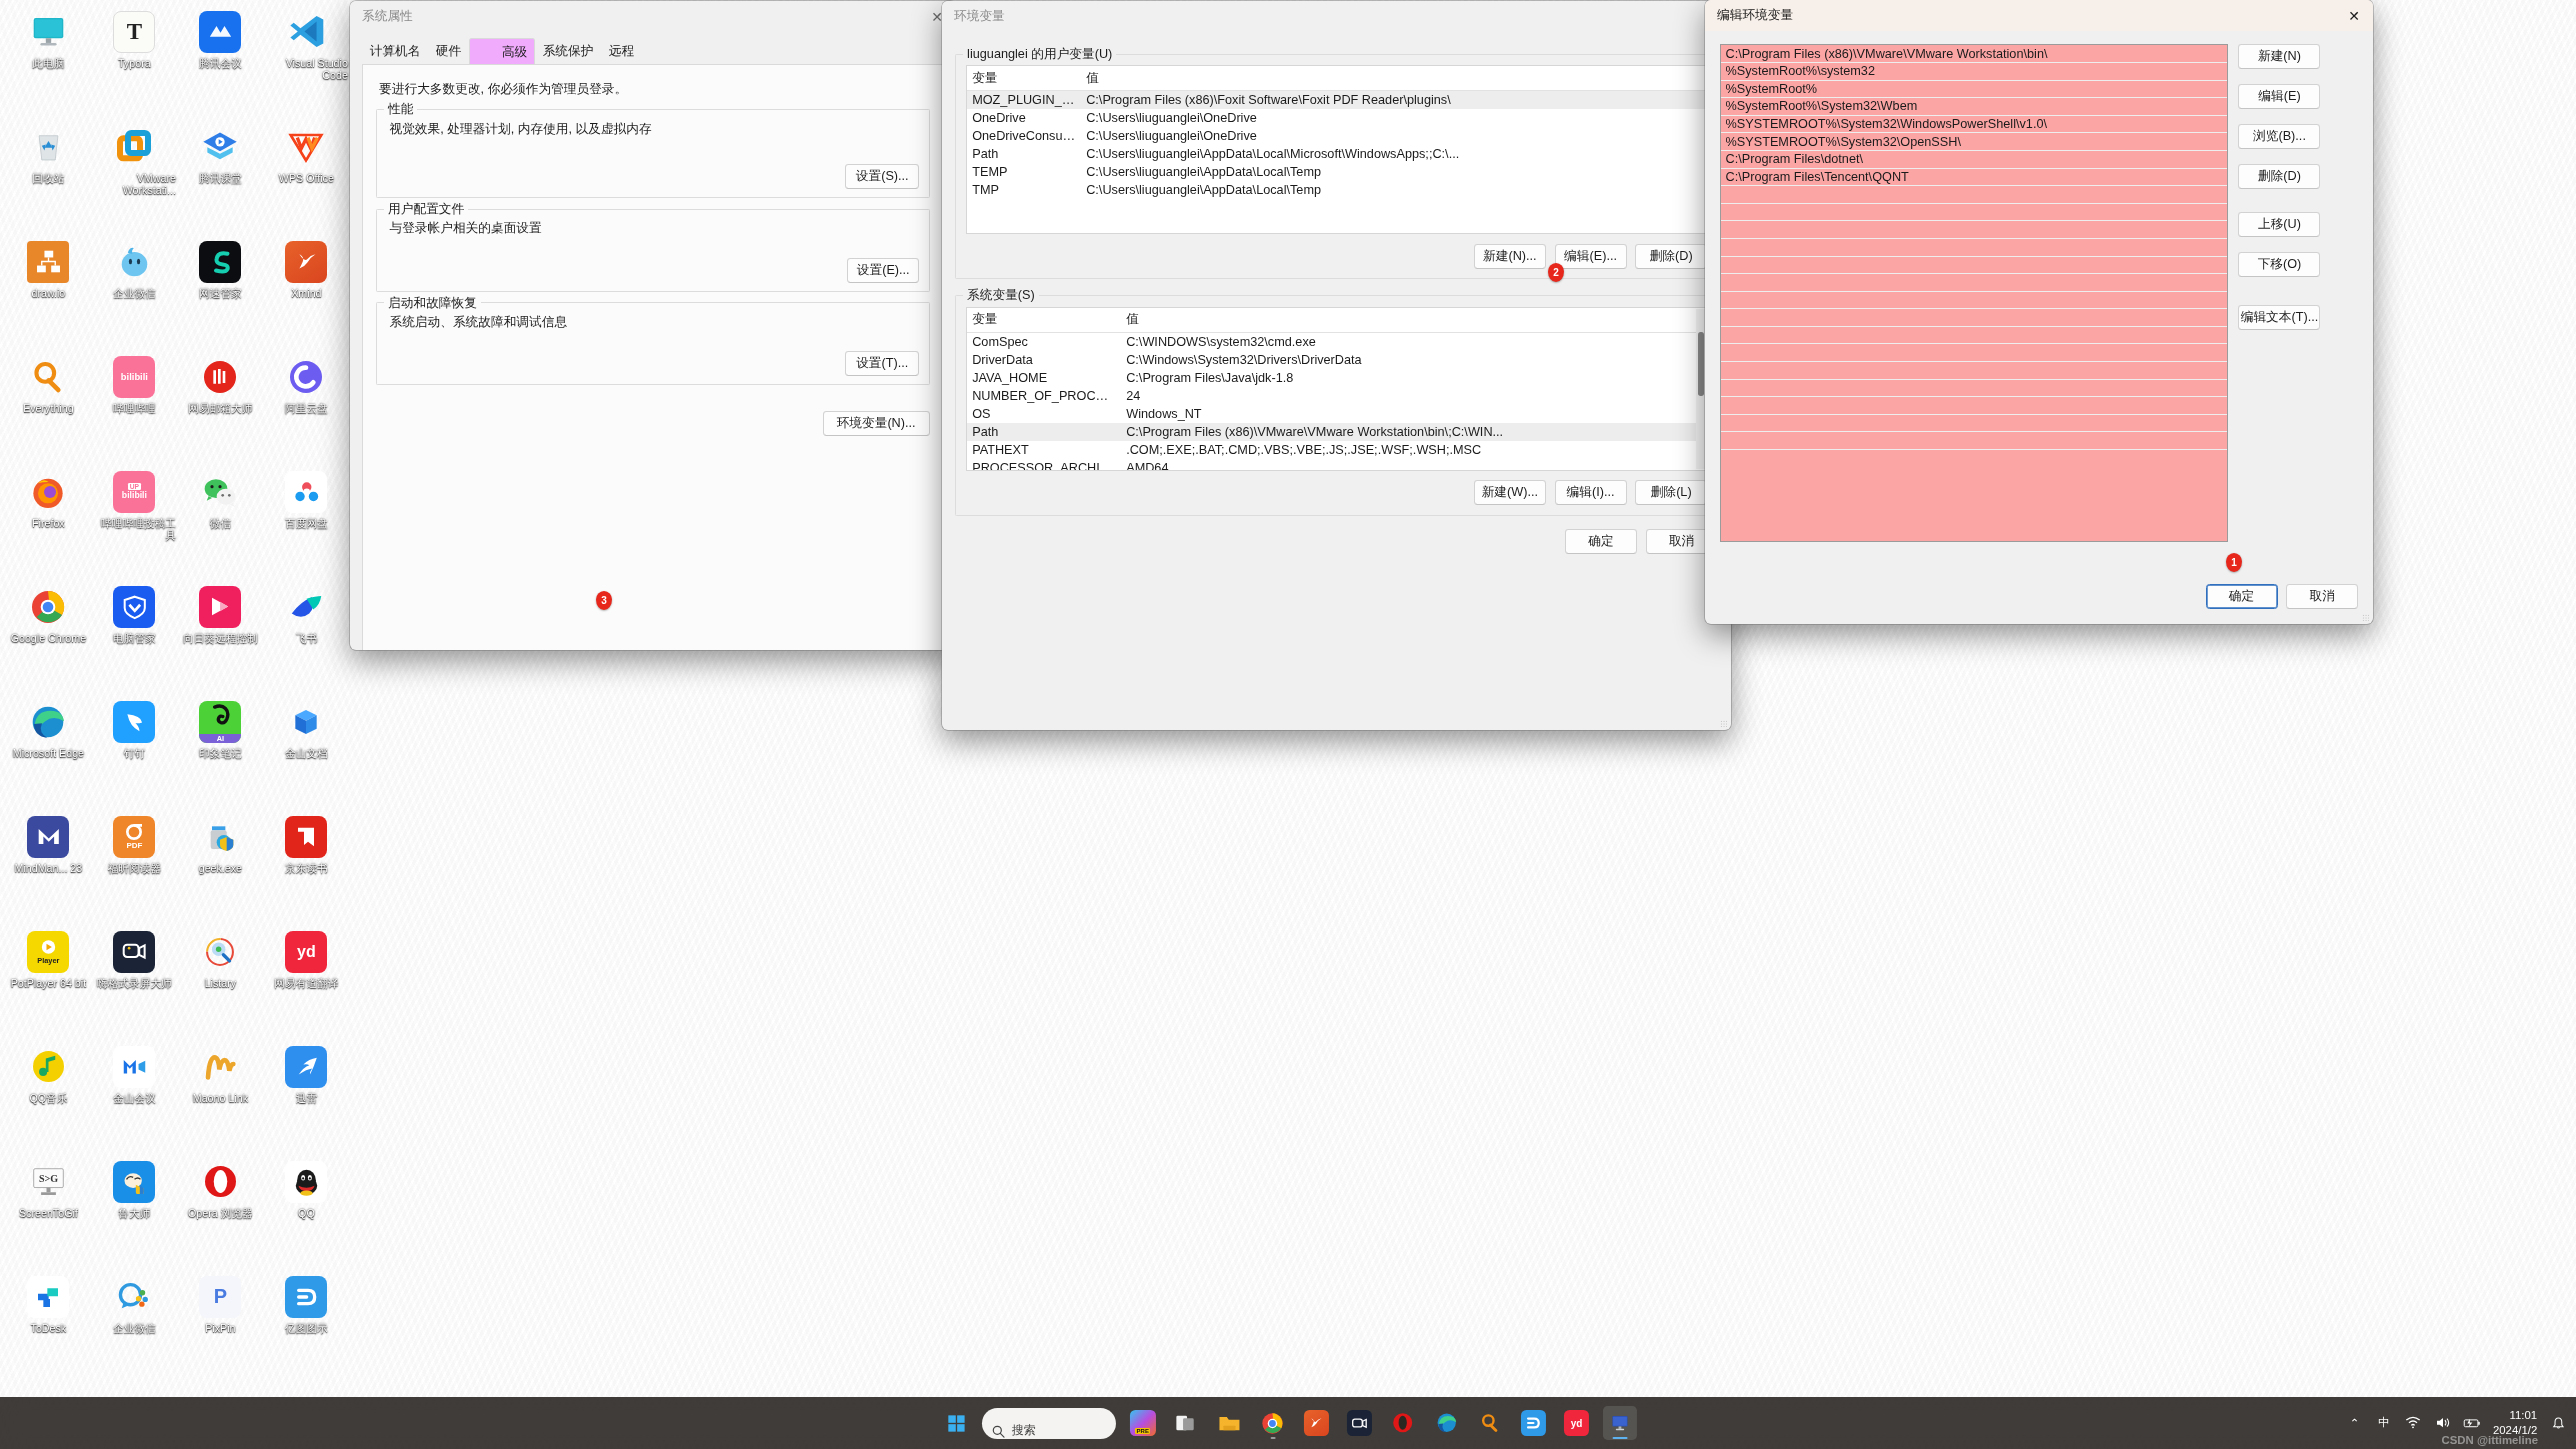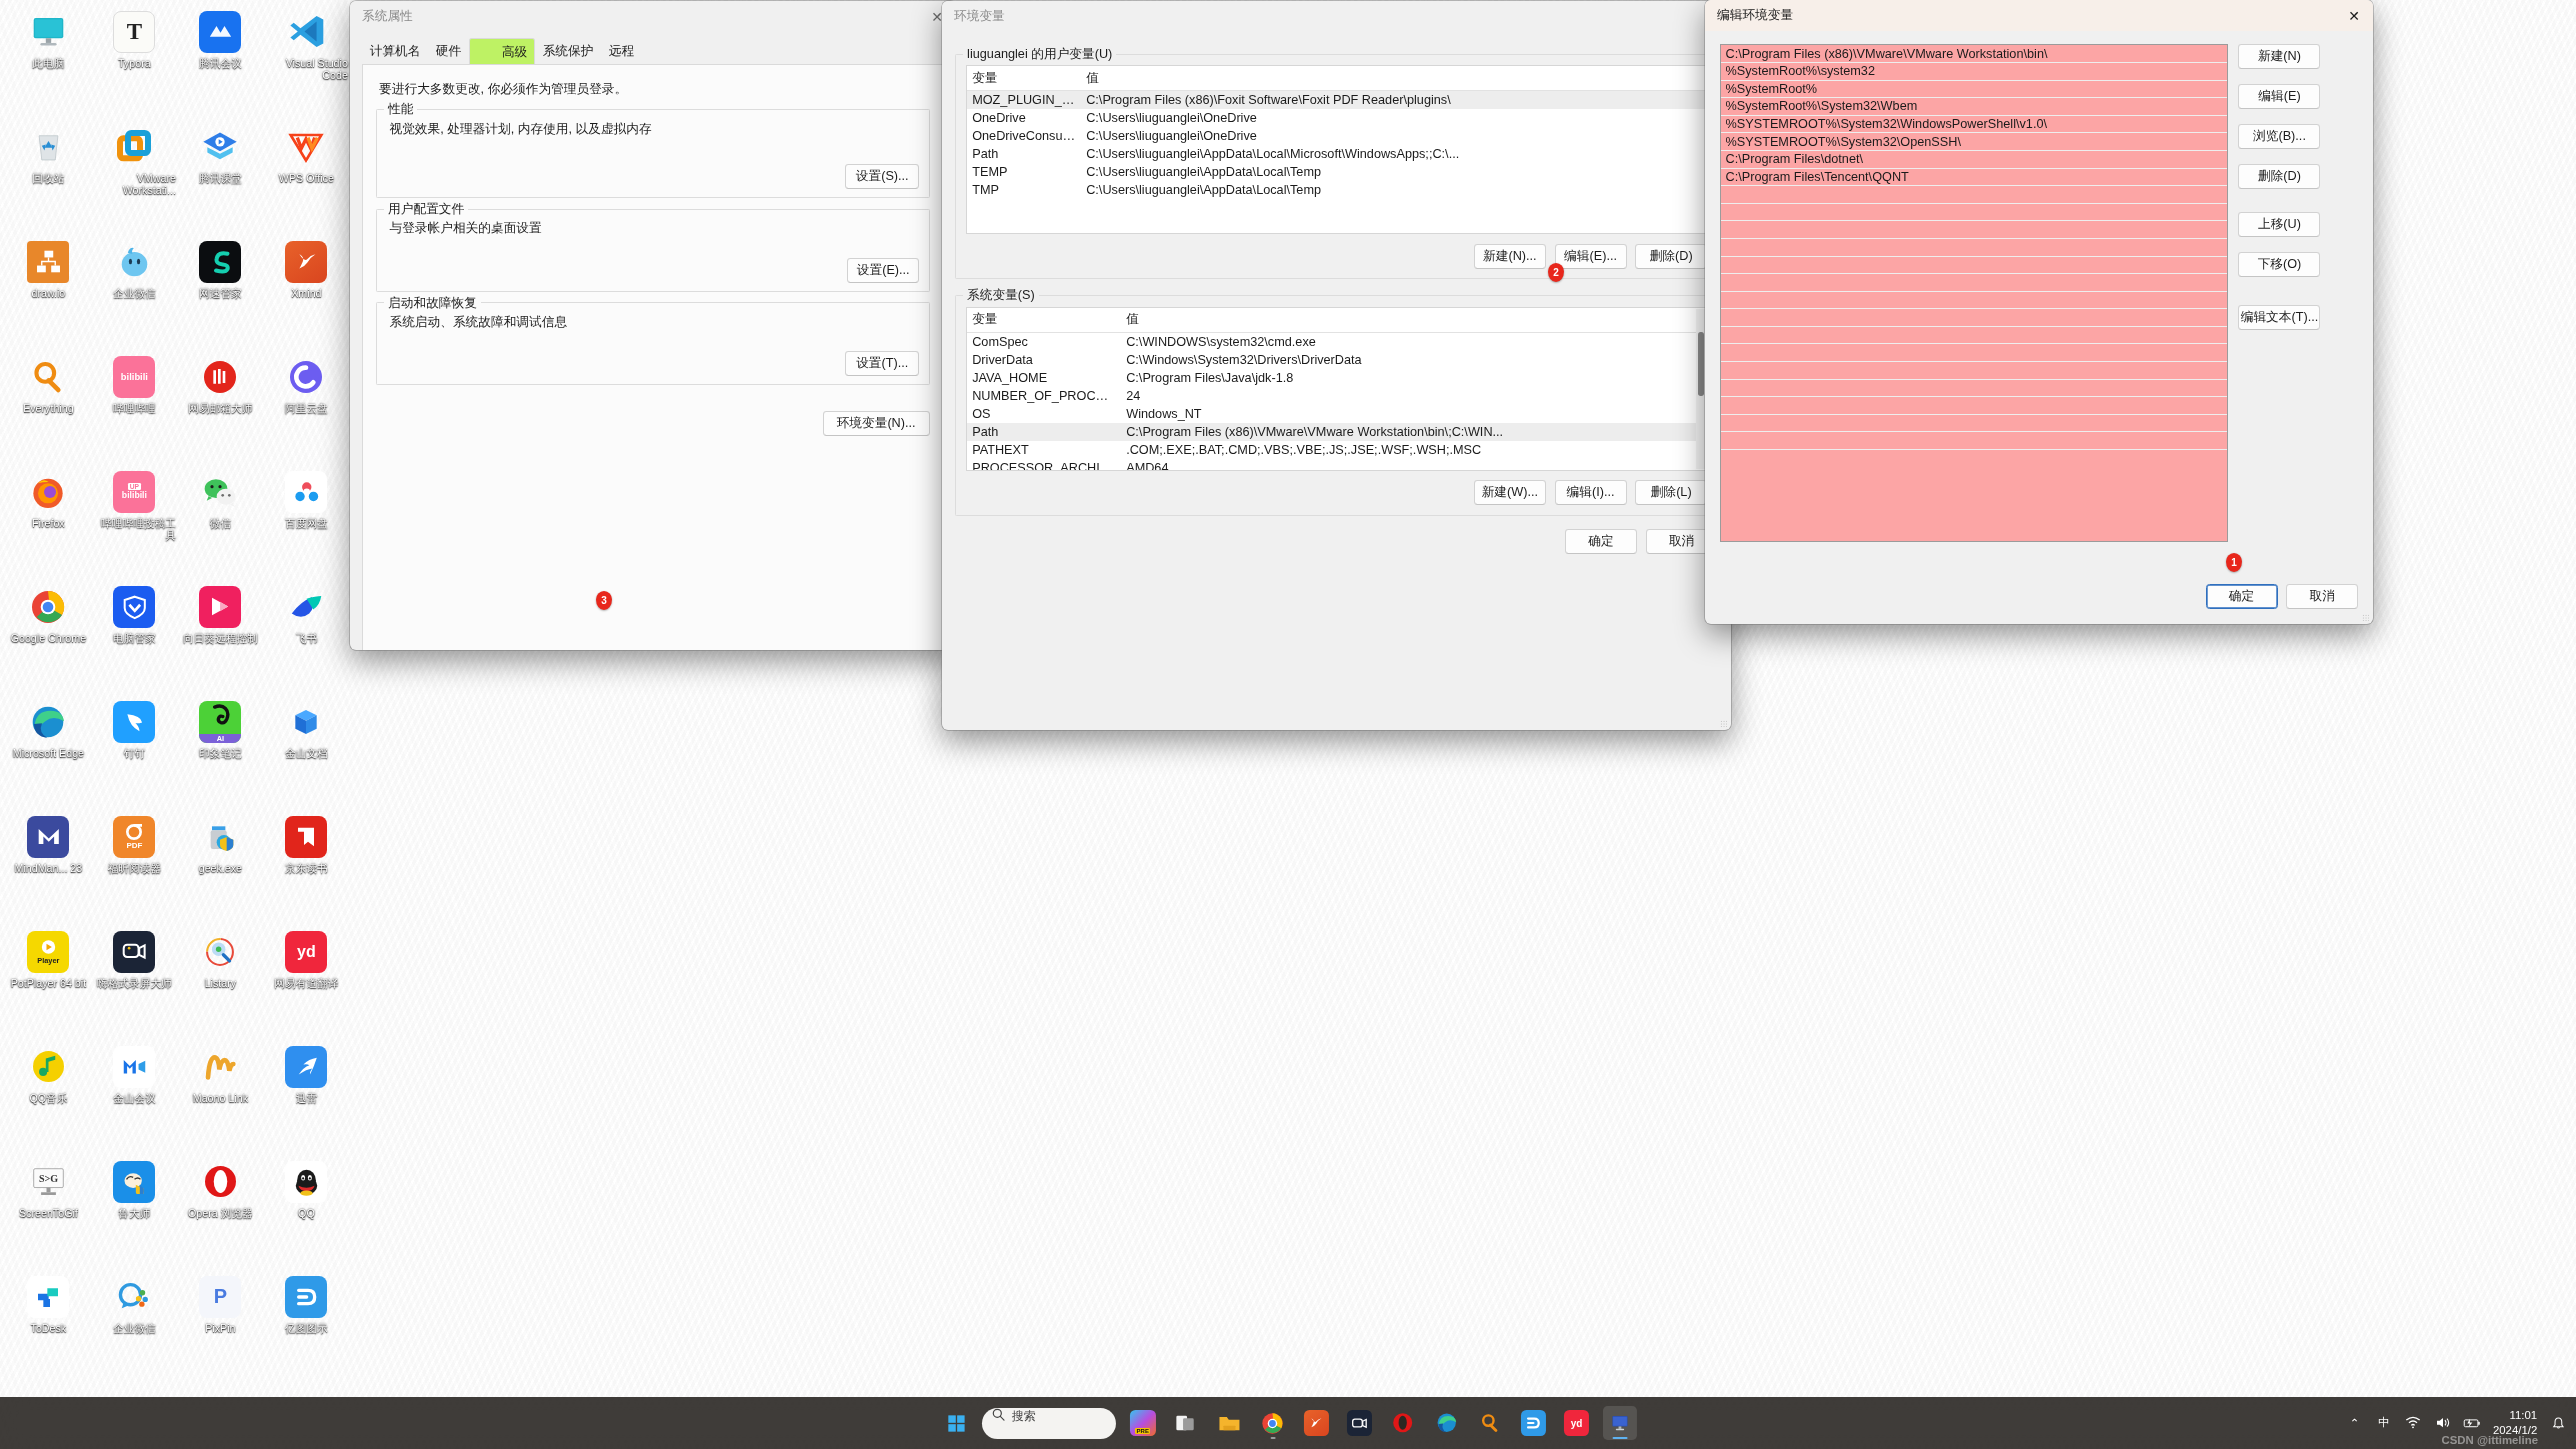--- a/index.html
+++ b/index.html
@@ -165,21 +165,21 @@
   .tab {
     padding: 4.7px 6.7px 4px 6.7px;
     font-size: 12.7px;
     border: 0.7px solid transparent;
     border-bottom: none;
     color: #1b1b1b;
     cursor: default;
     background: transparent;
   }
   .tab.selected {
-    background: #bef264;
+    background: #f0abfc;
     border-color: #dadada;
     border-top-left-radius: 2.7px;
     border-top-right-radius: 2.7px;
     position: relative; top: 0.7px; padding-left: 32px;
   }
   .tabpanel {
     border: 0.7px solid #dadada;
     background: #fbfbfb;
     padding: 12px 13.4px 9.4px 13.4px;
   }
@@ -295,21 +295,21 @@
   }
   .tb-item.active::after {
     content: "";
     position: absolute; bottom: 0.7px; left: 50%; transform: translateX(-50%);
     width: 14.8px; height: 2.7px; border-radius: 2px; background: #5fb2f0;
   }
   #searchbox {
     width: 134px; height: 31px;
     background: #f4f3f1;
     border-radius: 15.4px;
-    display: flex; align-items: flex-start;
+    display: flex; align-items: flex-end;
     padding: 0 9.4px; gap: 6.7px;
     color: #444; font-size: 12px;
     cursor: text;
   }
   #tray {
     position: absolute; right: 9.4px;
     display: flex; align-items: center; gap: 12px;
     color: #fff; font-size: 11.4px;
   }
   #clock { text-align: right; line-height: 14.8px; font-size: 11.4px; }

